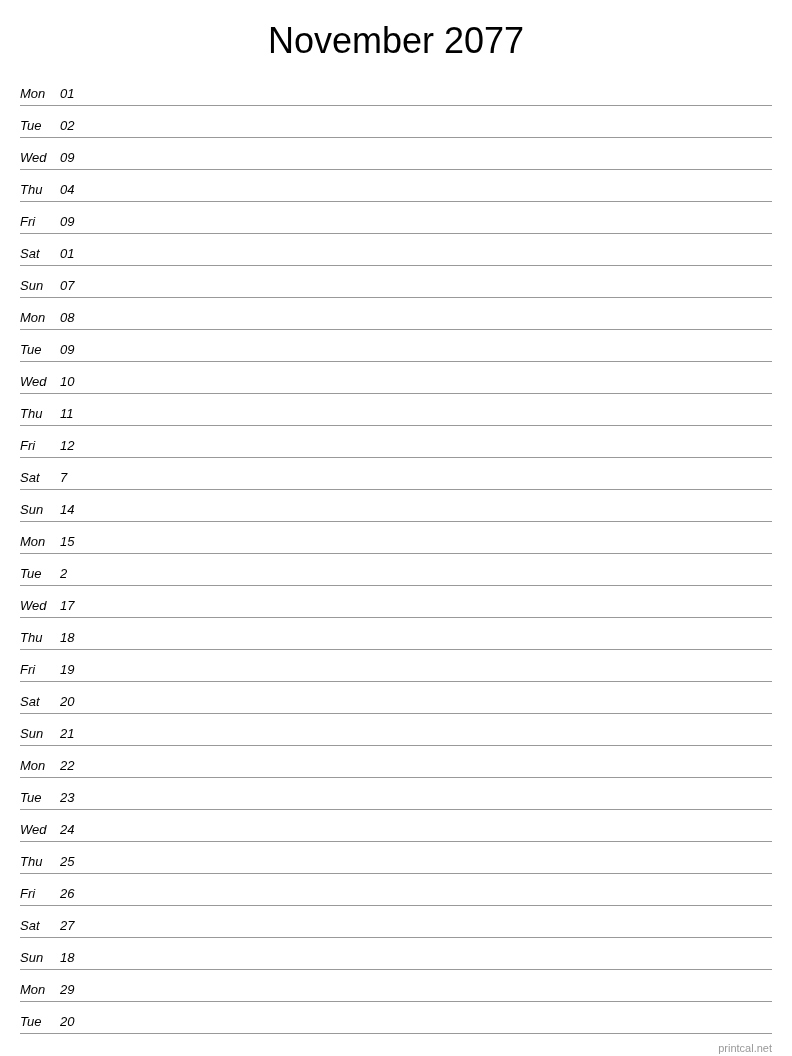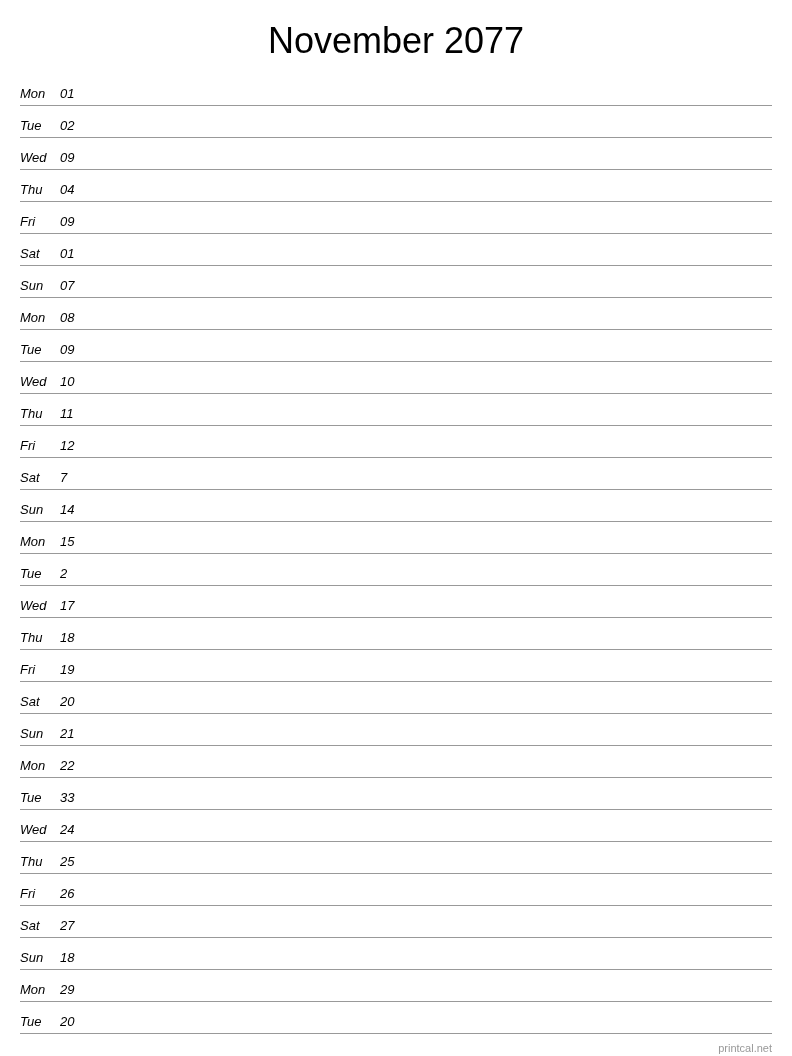--- a/index.html
+++ b/index.html
@@ -189,21 +189,21 @@
         <span class="day-num">21</span>
         <div class="day-line"></div>
       </div>
       <div class="day-row">
         <span class="day-name">Mon</span>
         <span class="day-num">22</span>
         <div class="day-line"></div>
       </div>
       <div class="day-row">
         <span class="day-name">Tue</span>
-        <span class="day-num">33</span>
+        <span class="day-num">23</span>
         <div class="day-line"></div>
       </div>
       <div class="day-row">
         <span class="day-name">Wed</span>
         <span class="day-num">24</span>
         <div class="day-line"></div>
       </div>
       <div class="day-row">
         <span class="day-name">Thu</span>
         <span class="day-num">25</span>

